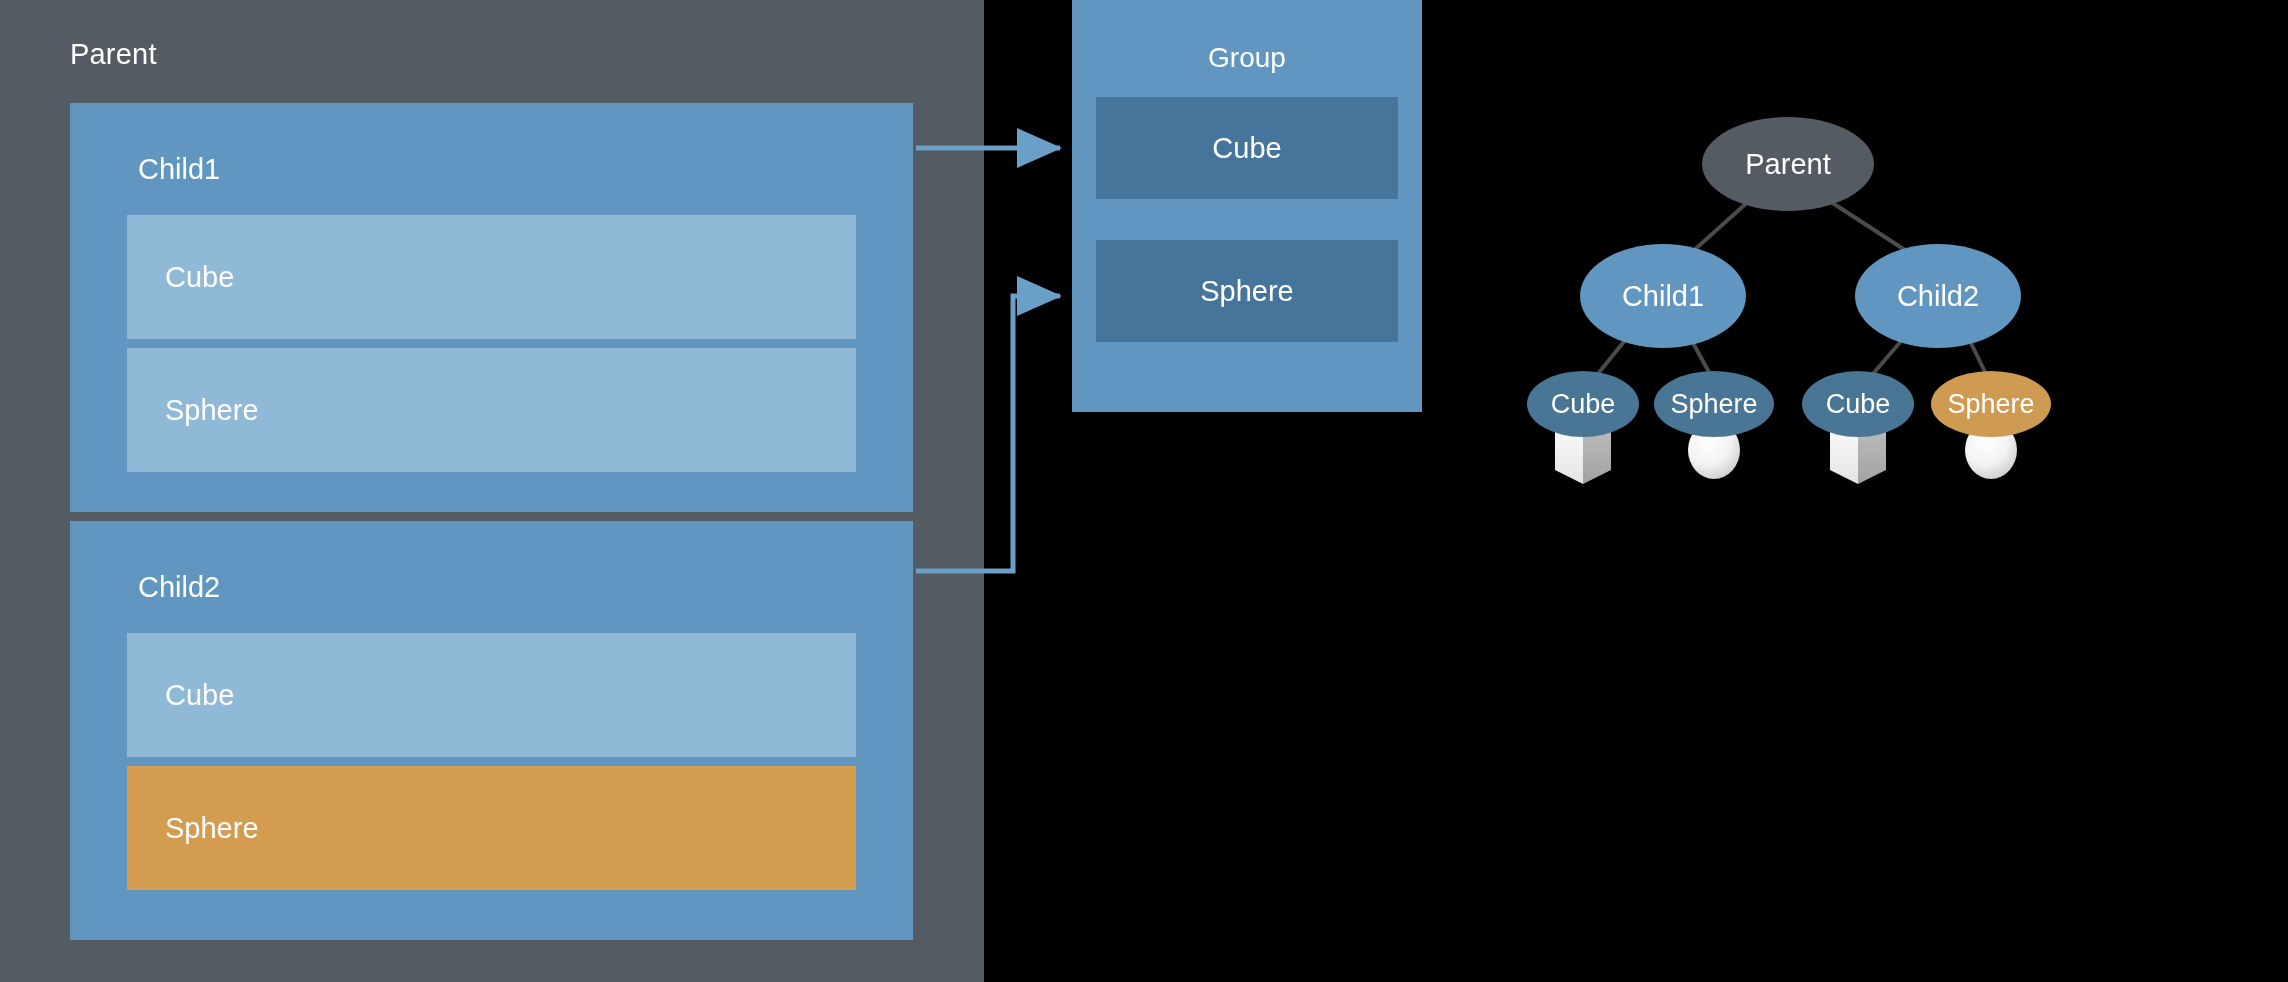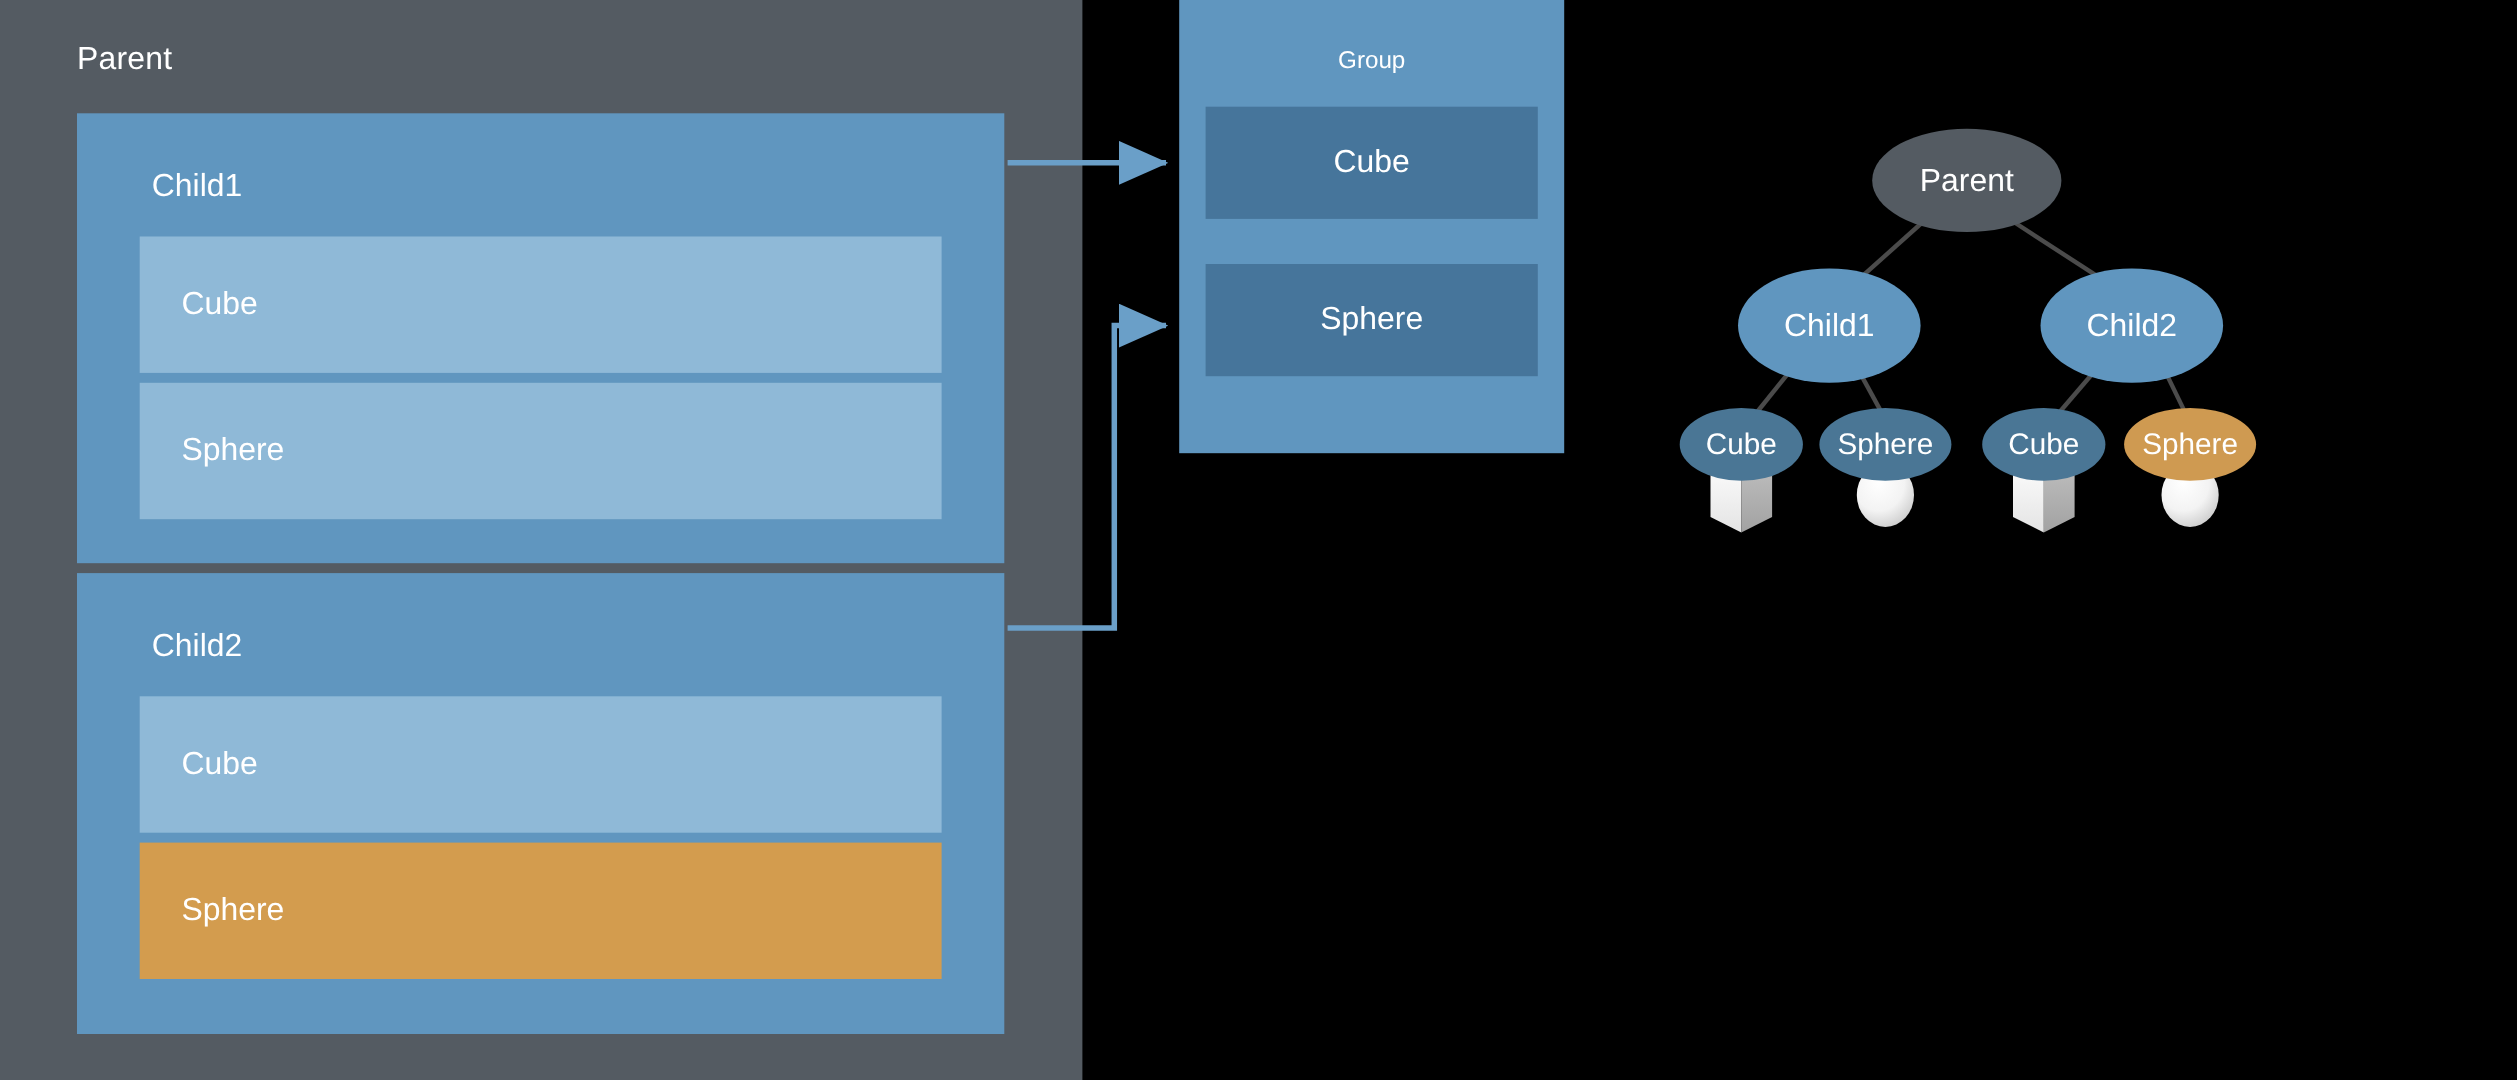--- a/index.html
+++ b/index.html
@@ -90,21 +90,21 @@
     width: 350px;
     height: 412px;
     background: #6096bf;
     box-sizing: border-box;
   }
   .group-title {
     position: absolute;
     left: 0; right: 0;
     top: 42px;
     text-align: center;
-    font-size: 22px;
+    font-size: 28px;
     color: #ffffff;
   }
   .group-item {
     position: absolute;
     left: 24px;
     width: 302px;
     height: 102px;
     background: #46759b;
     box-sizing: border-box;
   }

